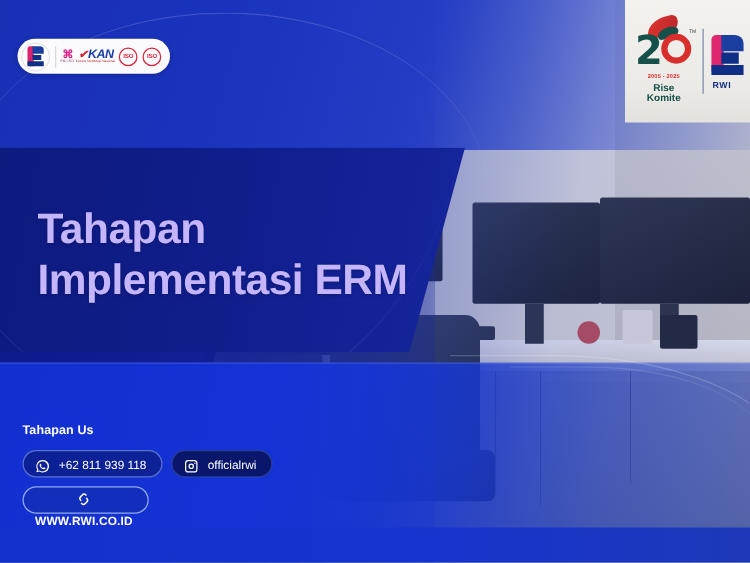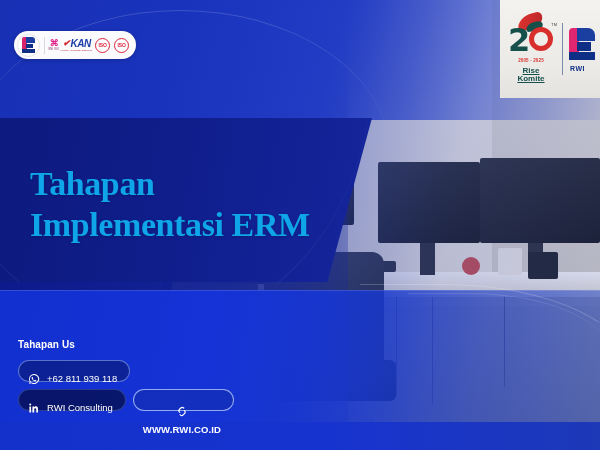--- a/index.html
+++ b/index.html
@@ -169,48 +169,48 @@
     transform:rotate(-10deg); }
   .num20 .two { position:absolute; left:2px; top:10px;
     font-size:32px; font-weight:800; color:#15504a; line-height:1;
     font-family:"DejaVu Sans", sans-serif; }
   .num20 .zero { position:absolute; left:23px; top:13px; width:24px; height:24px;
     border-radius:50%; border:5px solid #d82f2c; box-sizing:border-box; }
   .num20 .tm { position:absolute; right:-1px; top:9px; font-size:4px; color:#444; }
   .anniv-years { font-size:4.5px; font-weight:700; color:#d8302d;
                  letter-spacing:.15px; margin-top:1px; }
   .anniv-tag { font-size:8px; font-weight:800; color:#15504a; line-height:1.05;
-               text-align:center; margin-top:3px;text-decoration:underline; }
+               text-align:center; margin-top:3px; }
   .anniv-div { width:1px; height:52px; background:#1b3b78; opacity:.55; }
   .anniv-rwi { width:26px; height:46px; position:relative; overflow:hidden; }
   .anniv-rwi i { position:absolute; display:block; }
   .anniv-rwi i.a { left:0; top:2px; width:10px; height:32px; background:#e0266e;
                    border-radius:4px 0 0 4px; }
   .anniv-rwi i.b { left:8px; top:2px; width:18px; height:13px; background:#1b3fa0;
                    border-radius:0 7px 0 0; }
   .anniv-rwi i.c { left:8px; top:16px; width:14px; height:9px; background:#0f2f86; }
   .anniv-rwi i.d { left:0; top:26px; width:26px; height:8px; background:#0f2f86; }
   .anniv-rwi span { position:absolute; left:1px; bottom:0; font-size:7px;
                     font-weight:800; color:#0f2f86; letter-spacing:.5px; }
 
   
   .title { position:absolute; left:30px; top:163px; width:400px;
-    color:#0ea5e9; font-weight:800; font-size:34px; line-height:1.22;
-    letter-spacing:-.4px; font-family:Liberation Serif, serif;
+    color:#c4b5fd; font-weight:800; font-size:34px; line-height:1.22;
+    letter-spacing:-.4px; font-family:Liberation Sans, sans-serif;
     text-shadow:0 1px 3px rgba(0,0,0,.22); }
   .title .l2 { display:block; }
 
   
   .follow { position:absolute; left:18px; top:339px;
     color:#ffffff; font-size:10px; font-weight:700; letter-spacing:.1px; }
   .pill-rows { position:absolute; left:18px; top:360px; width:400px;
     display:flex; flex-direction:column; gap:7px; }
   .pill-row { display:flex; gap:7px; }
   .pill { display:flex; align-items:center; gap:7px;
-    height:22px; padding:16px 12px 0 9px; border-radius:11px;
+    height:22px; padding:4px 12px 0 9px; border-radius:11px;
     background:rgba(7,18,92,.50);
     border:1px solid rgba(160,190,255,.52);
     color:#ffffff; font-size:9.5px; white-space:nowrap; font-weight:500; }
   .pill.solid { background:rgba(5,14,78,.78); border-color:rgba(120,155,235,.30); }
   .pill.bright { background:rgba(18,44,170,.55); border-color:rgba(190,212,255,.75);flex-direction:column; }
   .pill .ico { width:12px; height:12px; flex:0 0 auto;
                display:flex; align-items:center; justify-content:center; }
   .pill .ico svg { width:12px; height:12px; fill:#fff; }
   .pill .lbl { line-height:1; }
   .pill.www .lbl { font-weight:700; letter-spacing:.15px; }
@@ -334,31 +334,31 @@
 
     <div class="pill-row">
       <div class="pill">
         <span class="ico">
           <svg viewBox="0 0 24 24">
               <path d="M12 2a10 10 0 0 0-8.6 15l-1.3 4.6 4.8-1.3A10 10 0 1 0 12 2zm0 1.8a8.2 8.2 0 1 1-4.3 15.2l-.3-.2-2.6.7.7-2.5-.2-.3A8.2 8.2 0 0 1 12 3.8zm-3.2 4c-.2 0-.5.1-.7.4-.2.3-.8.8-.8 2s.8 2.3.9 2.5c.1.2 1.6 2.6 4 3.5 1.9.7 2.3.6 2.7.6.4 0 1.4-.6 1.6-1.1.2-.5.2-1 .1-1.1l-.6-.3-1.5-.7c-.2-.1-.4-.1-.5.1l-.7.9c-.1.2-.3.2-.5.1-.2-.1-1-.4-1.9-1.2-.7-.6-1.2-1.4-1.3-1.6-.1-.2 0-.3.1-.4l.4-.5c.1-.2.2-.3.2-.5 0-.1 0-.3-.1-.4l-.7-1.6c-.2-.4-.4-.4-.5-.4z"></path>
             </svg>
         </span>
         <span class="lbl">+62 811 939 118</span>
       </div>
-    </div>
-
-    <div class="pill-row">
       <div class="pill solid">
         <span class="ico">
           <svg viewBox="0 0 24 24">
-              <path d="M4.5 3a2 2 0 1 1 0 4 2 2 0 0 1 0-4zM2.8 8.9h3.4V21H2.8V8.9zm6 0h3.3v1.7h.1c.5-.9 1.7-1.9 3.4-1.9 3.6 0 4.3 2.3 4.3 5.4V21h-3.4v-5.5c0-1.3 0-3-1.9-3s-2.2 1.4-2.2 2.9V21H8.8V8.9z"></path>
+              <path d="M7 2h10a5 5 0 0 1 5 5v10a5 5 0 0 1-5 5H7a5 5 0 0 1-5-5V7a5 5 0 0 1 5-5zm0 2a3 3 0 0 0-3 3v10a3 3 0 0 0 3 3h10a3 3 0 0 0 3-3V7a3 3 0 0 0-3-3H7zm5 3.5a4.5 4.5 0 1 1 0 9 4.5 4.5 0 0 1 0-9zm0 2a2.5 2.5 0 1 0 0 5 2.5 2.5 0 0 0 0-5zM17.8 6a1.1 1.1 0 1 1 0 2.2 1.1 1.1 0 0 1 0-2.2z"></path>
             </svg>
         </span>
-        <span class="lbl">RWI Consulting</span>
-      </div>
+        <span class="lbl">officialrwi</span>
+      </div>
+    </div>
+
+    <div class="pill-row">
       <div class="pill bright www">
         <span class="ico">
           <svg viewBox="0 0 24 24">
               <path d="M8.8 3.2a5.2 5.2 0 0 1 7.4 0l.9.9-1.6 1.6-.9-.9a2.9 2.9 0 0 0-4.1 0l-2.6 2.6a2.9 2.9 0 0 0 0 4.1l.9.9-1.6 1.6-.9-.9a5.2 5.2 0 0 1 0-7.4l2.5-2.5zM15.2 9.3l1.6-1.6.9.9a5.2 5.2 0 0 1 0 7.4l-2.5 2.5a5.2 5.2 0 0 1-7.4 0l-.9-.9 1.6-1.6.9.9a2.9 2.9 0 0 0 4.1 0l2.6-2.6a2.9 2.9 0 0 0 0-4.1l-.9-.9z"></path>
             </svg>
         </span>
         <span class="lbl">WWW.RWI.CO.ID</span>
       </div>
     </div>
 

